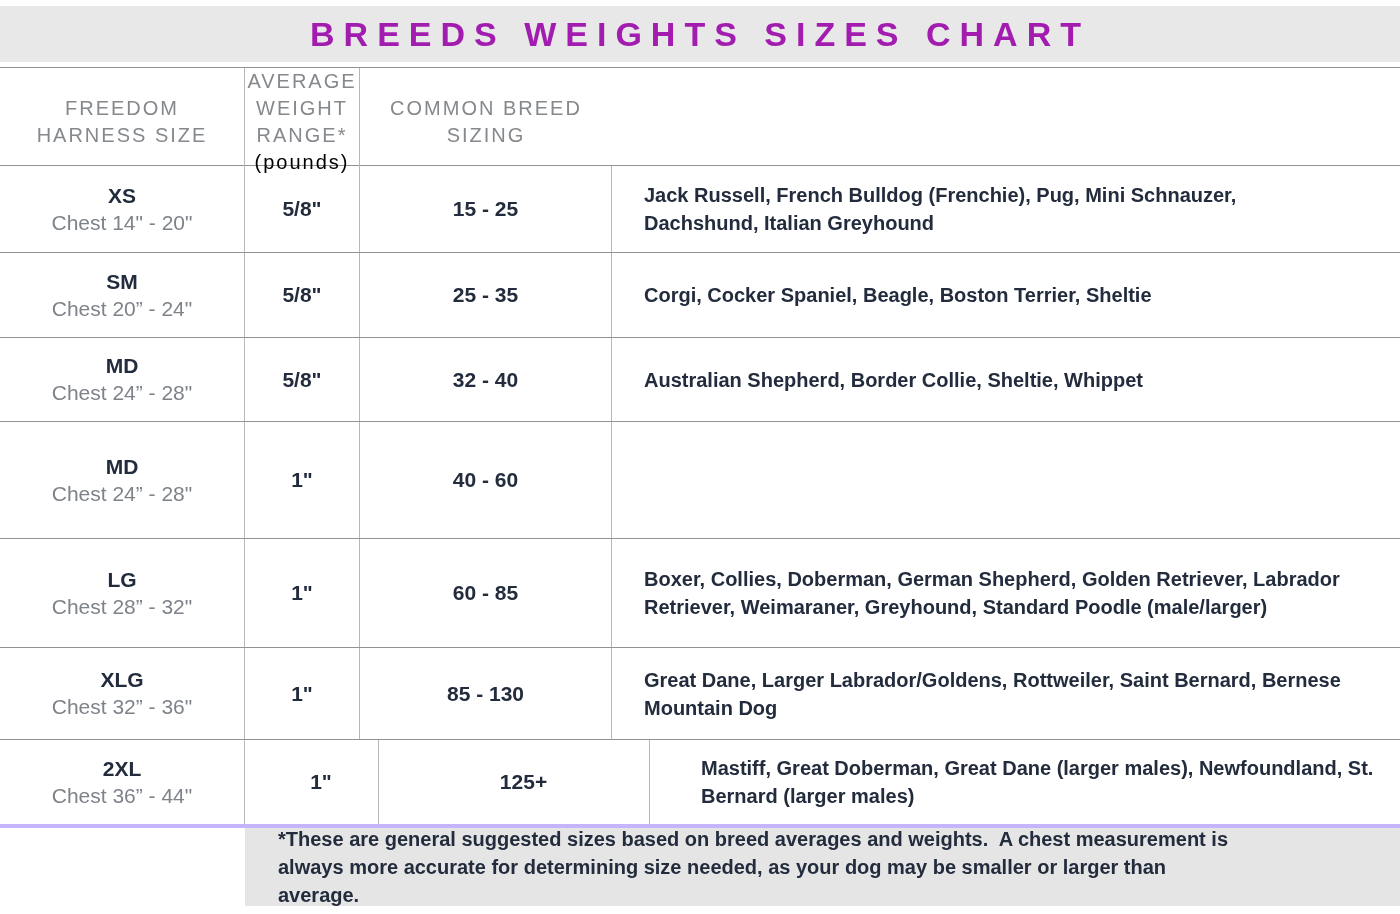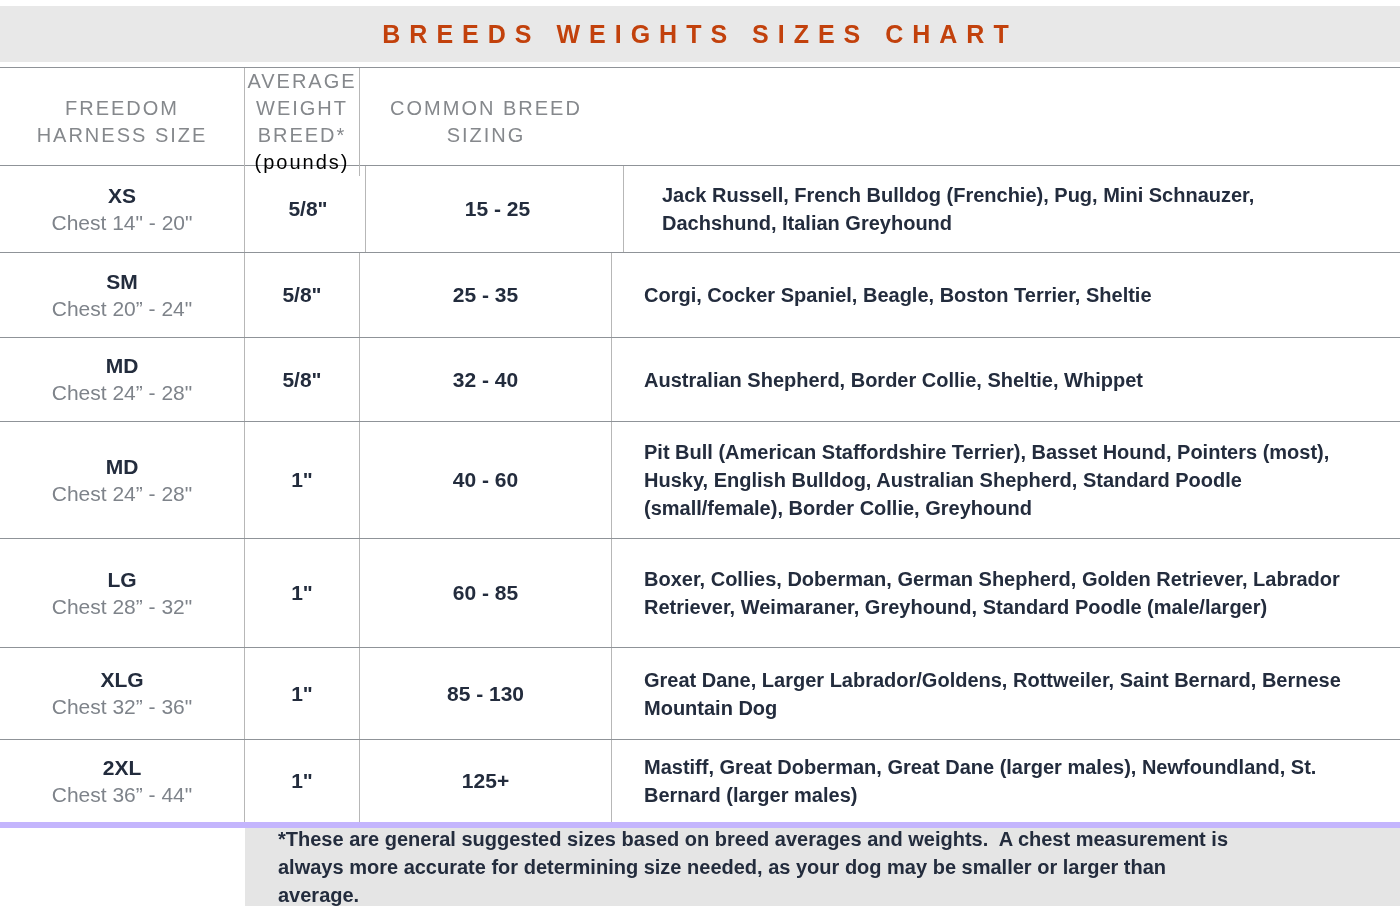--- a/index.html
+++ b/index.html
@@ -12,35 +12,35 @@
   .page { position: relative; width: 1400px; height: 914px; background: #fff; }
 
   
   .title-band {
     position: absolute; top: 6px; left: 0;
     width: 1400px; height: 56px;
     background: #e8e8e8;
     display: flex; align-items: center; justify-content: center;
   }
   .title-text {
-    color: #c2410c; font-size: 25px; font-weight: 700;
+    color: #a21caf; font-size: 34px; font-weight: 700;
     letter-spacing: 9px; white-space: nowrap;
   }
 
   
   .sizing-table { position: absolute; top: 67px; left: 0; width: 1176px; }
   .t-row {
     display: grid;
     grid-template-columns: 245px 115px 252px 788px;
     border-top: 1px solid #8f9398;
     width: 1400px;
   }
-  .t-row.last { border-bottom: 6px solid #c4b5fd; }
+  .t-row.last { border-bottom: 4px solid #c4b5fd; gap: 19px; }
   .h-hdr { height: 98px; }
-  .h-r0 { height: 87px; gap: 6px; }
+  .h-r0 { height: 87px; }
   .h-r1 { height: 85px; }
   .h-r2 { height: 84px; }
   .h-r3 { height: 117px; }
   .h-r4 { height: 109px; }
   .h-r5 { height: 92px; }
   .h-r6 { height: 89px; }
 
   .cell {
     display: flex; flex-direction: column;
     align-items: center; justify-content: center;
@@ -87,21 +87,21 @@
     <div class="title-text">BREEDS WEIGHTS SIZES CHART</div>
   </div>
 
   <div class="sizing-table">
 
     <div class="t-row h-hdr">
       <div class="cell vline">
         <div class="hdr-label">FREEDOM HARNESS SIZE</div>
       </div>
       <div class="cell vline">
-        <div class="hdr-label">AVERAGE WEIGHT BREED*</div>
+        <div class="hdr-label">AVERAGE WEIGHT RANGE*</div>
         <div class="hdr-sub">(pounds)</div>
       </div>
       <div class="cell">
         <div class="hdr-label">COMMON BREED SIZING</div>
       </div>
     </div>
 
     <div class="t-row h-r0">
       <div class="cell vline">
         <div class="size-label">XS</div>
@@ -153,23 +153,20 @@
     <div class="t-row h-r3">
       <div class="cell vline">
         <div class="size-label">MD</div>
         <div class="chest-label">Chest 24” - 28"</div>
       </div>
       <div class="cell vline">
         <div class="val-label">1"</div>
       </div>
       <div class="cell vline">
         <div class="val-label">40 - 60</div>
-      </div>
-      <div class="cell breeds-cell">
-        <div class="breeds-text">Pit Bull (American Staffordshire Terrier), Basset Hound, Pointers (most), Husky, English Bulldog, Australian Shepherd, Standard Poodle (small/female), Border Collie, Greyhound</div>
       </div>
     </div>
 
     <div class="t-row h-r4">
       <div class="cell vline">
         <div class="size-label">LG</div>
         <div class="chest-label">Chest 28” - 32"</div>
       </div>
       <div class="cell vline">
         <div class="val-label">1"</div>

